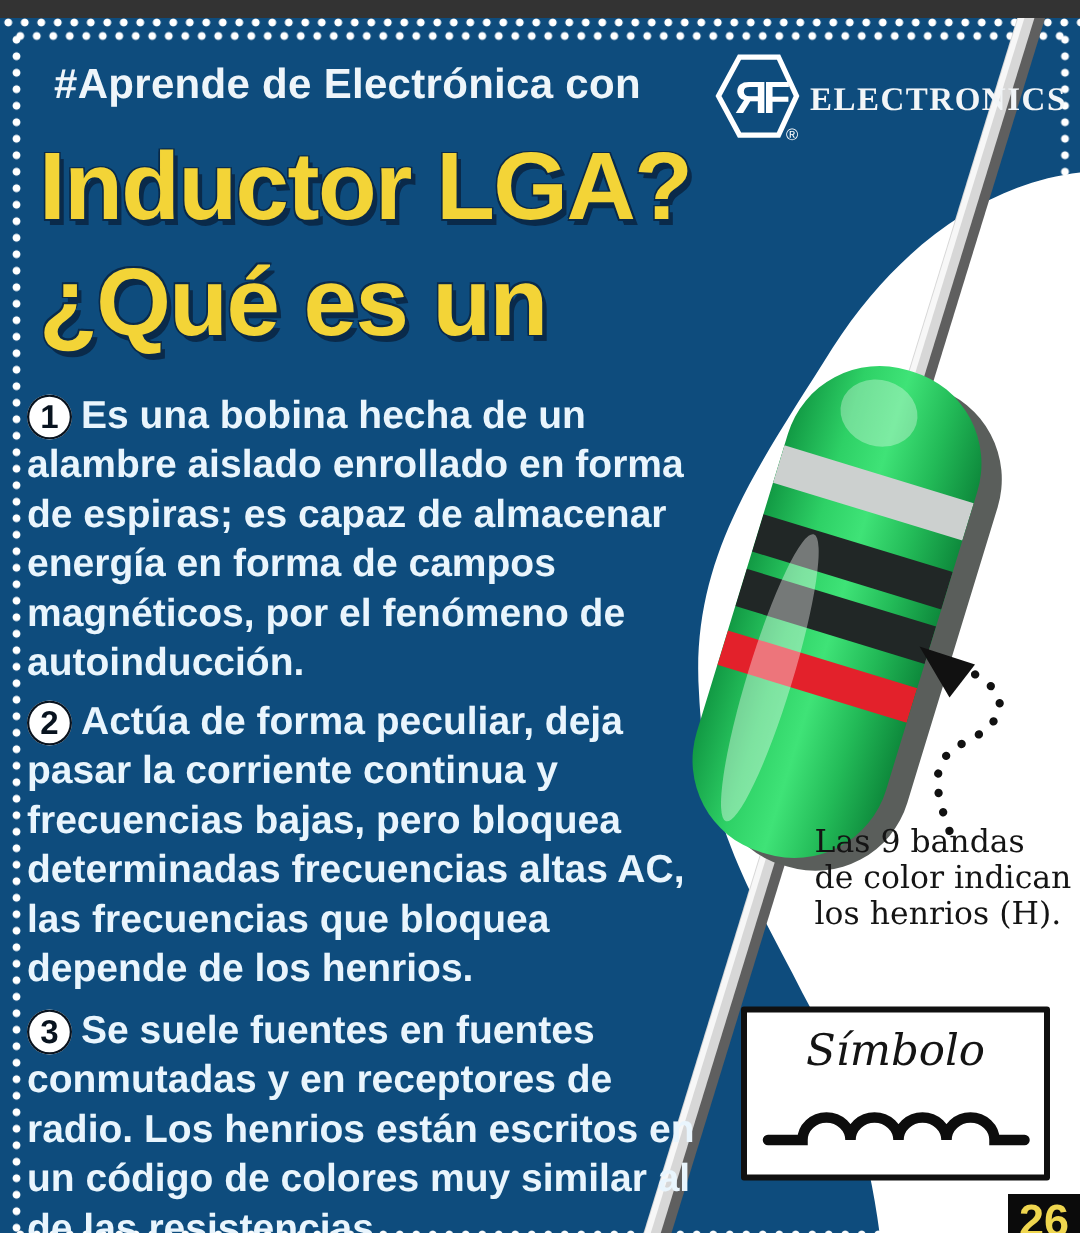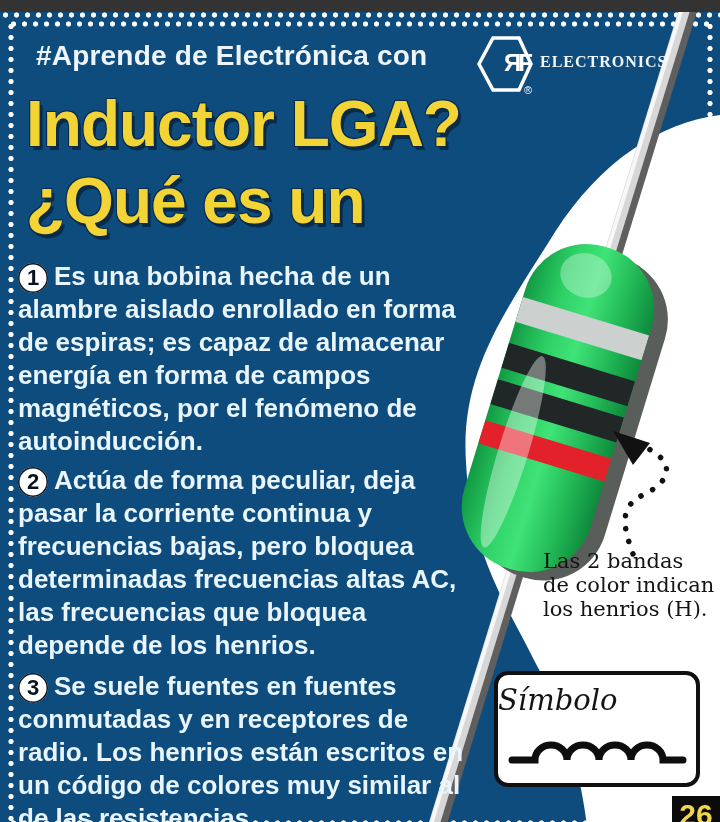--- a/index.html
+++ b/index.html
@@ -21,42 +21,42 @@
   .frame-bottom{left:8px; right:8px; bottom:8px;}
   .frame-left{left:8px; top:9px; bottom:8px;}
   .frame-right{right:7px; top:9px; bottom:8px;}
 
   .illu{position:absolute; inset:0; z-index:2;}
 
   .header{position:absolute; left:36px; top:28px; z-index:3;
     color:#eef5fa; font-size:28px; font-weight:bold; letter-spacing:0.2px;}
   .brand{position:absolute; left:476px; top:20px; z-index:3; width:230px; height:70px;}
   .brand-hex{position:absolute; left:0; top:0;}
-  .brand-rf{position:absolute; left:8px; top:17px; width:46px; text-align:right;
-    color:#fff; font-size:24px; font-weight:bold; letter-spacing:-3px;}
+  .brand-rf{position:absolute; left:8px; top:17px; width:46px; text-align:center;
+    color:#fff; font-size:30px; font-weight:bold; letter-spacing:-3px;}
   .brand-reg{position:absolute; left:48px; top:52px; color:#fff; font-size:11px;}
   .brand-name{position:absolute; left:64px; top:21px; color:#f2f5f7;
-    font-family:"Liberation Serif", serif; font-weight:bold; font-size:16px; letter-spacing:1px;}
+    font-family:"Liberation Serif", serif; font-weight:bold; font-size:22px; letter-spacing:1px;}
 
   .title{position:absolute; left:26px; top:74px; z-index:3;
     color:#f3d437; font-size:64px; line-height:77px; font-weight:bold; letter-spacing:-1px;
     text-shadow:3px 4px 0 #0a2a4a, -1px -1px 0 #0a2a4a, 1px -1px 0 #0a2a4a, -1px 1px 0 #0a2a4a;}
 
   .point{position:absolute; left:18px; width:454px; z-index:3;
     color:#e9f5fd; font-size:26px; line-height:33px; font-weight:bold;}
   .p1{top:248px;} .p2{top:452px;} .p3{top:658px;}
   .num{display:inline-block; width:30px; height:30px; margin-right:6px; margin-bottom:-3px;
     background:#ffffff; border-radius:50%; color:#08131f; font-size:22px; line-height:30px;
     text-align:center; vertical-align:baseline; box-shadow:0 0 0 1.5px #08131f inset;}
 
   .caption{position:absolute; left:543px; top:537px; width:172px; z-index:4;
     color:#141414; font-family:"DejaVu Serif", serif; font-size:21px; line-height:24px;}
 
   .symbol-box{position:absolute; left:494px; top:659px; width:198px; height:108px; z-index:4;
-    background:#ffffff; border:4px solid #101010; border-radius:14px; }
+    background:#ffffff; border:4px solid #101010; border-radius:2px; text-align:center;}
   .symbol-label{margin-top:8px; color:#141414; font-family:"DejaVu Serif", serif;
     font-style:italic; font-size:29px;}
   .symbol-coil{display:block; margin:2px auto 0;}
 
   .page-num{position:absolute; left:672px; top:784px; width:48px; height:38px; z-index:5;
     background:#0b0b0b; color:#efd64f; font-size:30px; font-weight:bold;
     text-align:center; line-height:38px;}
 </style>
 </head>
 <body>
@@ -123,21 +123,21 @@
 
   <div class="title">
     <div>Inductor LGA?</div>
     <div>¿Qué es un</div>
   </div>
 
   <div class="point p1"><span class="num">1</span><span>Es una bobina hecha de un alambre aislado enrollado en forma de espiras; es capaz de almacenar energía en forma de campos magnéticos, por el fenómeno de autoinducción.</span></div>
   <div class="point p2"><span class="num">2</span><span>Actúa de forma peculiar, deja pasar la corriente continua y frecuencias bajas, pero bloquea determinadas frecuencias altas AC, las frecuencias que bloquea depende de los henrios.</span></div>
   <div class="point p3"><span class="num">3</span><span>Se suele fuentes en fuentes conmutadas y en receptores de radio. Los henrios están escritos en un código de colores muy similar al de las resistencias.</span></div>
 
-  <div class="caption">Las 2 bandas de color indican los henrios (H).</div>
+  <div class="caption">Las 9 bandas de color indican los henrios (H).</div>
 
   <div class="symbol-box">
     <div class="symbol-label">Símbolo</div>
     <svg class="symbol-coil" width="180" height="50" viewBox="0 0 180 50">
       <path d="M 5,41 h 23 a 16,15 0 0 1 32,0 a 16,15 0 0 1 32,0 a 16,15 0 0 1 32,0 a 16,15 0 0 1 32,0 h 20" fill="none" stroke="#0d0d0d" stroke-width="7" stroke-linecap="round"></path>
     </svg>
   </div>
 
   <div class="page-num">26</div>
 

